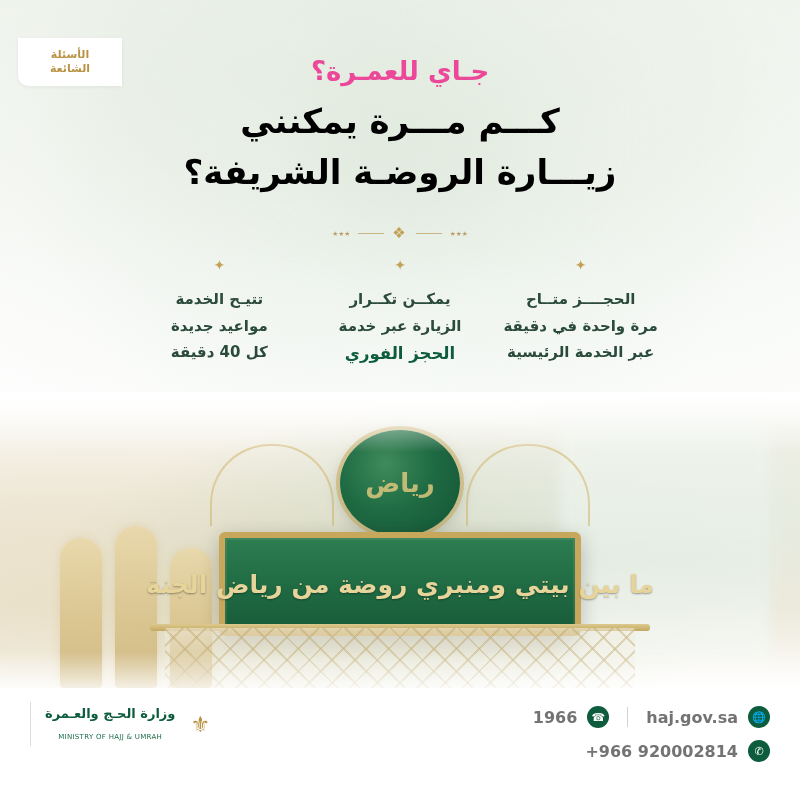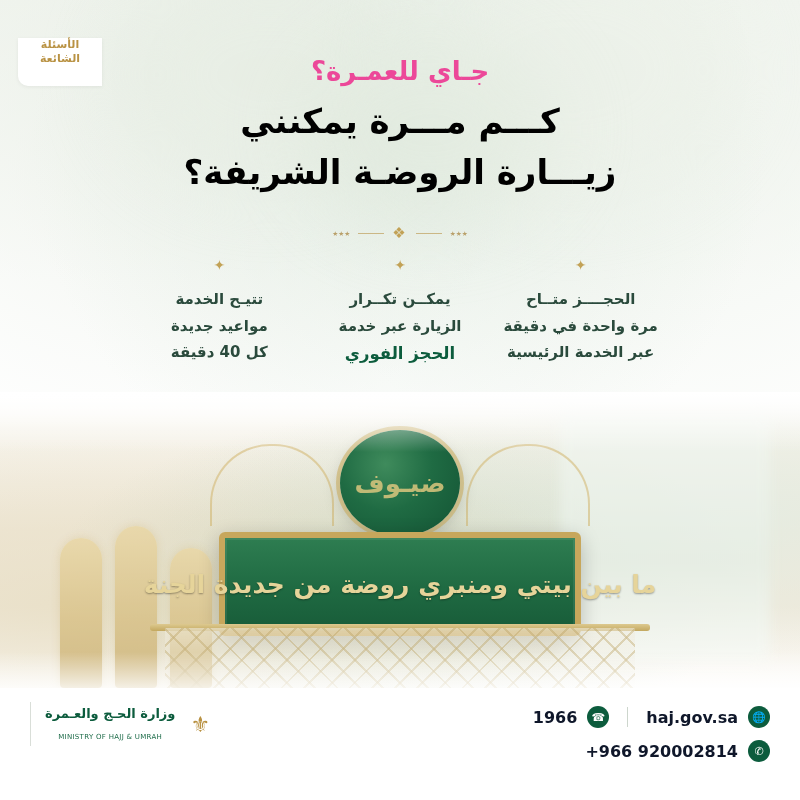--- a/index.html
+++ b/index.html
@@ -32,26 +32,26 @@
     opacity:.5;
   }
   .bs1{left:120px;top:-40px;width:300px;height:230px;background:#e8eee4;}
   .bs2{right:60px;top:-60px;width:340px;height:260px;background:#eef2ea;}
   .bs3{left:300px;top:30px;width:260px;height:200px;background:#dfe9dc;opacity:.45;}
 
   
   .faq-tab{
     position:absolute;
     left:18px;top:38px;
-    width:84px;height:48px;
+    width:104px;height:48px;
     background:#ffffff;
     border-radius:0 0 0 10px;
     box-shadow:0 1px 4px rgba(0,0,0,.06);
     display:flex;flex-direction:column;
-    align-items:center;
+    align-items:center;justify-content:center;
     line-height:1.28;
   }
   .faq-tab .line{
     color:#b99243;
     font-size:11px;
     font-weight:bold;
     letter-spacing:.2px;
   }
 
   
@@ -240,21 +240,21 @@
     direction:rtl;
   }
   .circle-icon{
     width:22px;height:22px;border-radius:50%;
     background:#0c5c3d;
     color:#fff;font-size:11px;
     display:flex;align-items:center;justify-content:center;
     flex:0 0 auto;
   }
   .contact-text{
-    color:#0f172a;
+    color:#737373;
     font-size:16px;
     font-weight:bold;
     direction:ltr;
     unicode-bidi:isolate;
   }
   .sep-pipe{
     width:1px;height:20px;background:#cdd6cd;margin:0 8px;
   }
 
   
@@ -355,24 +355,24 @@
     <div class="haze"></div>
     <div class="wall"></div>
     <div class="arches">
       <div class="arch a1"></div>
       <div class="arch a2"></div>
       <div class="arch a3"></div>
     </div>
     <div class="swirl left"></div>
     <div class="swirl right"></div>
     <div class="medallion">
-      <span class="calli">ضيـوف</span>
+      <span class="calli">رياض</span>
     </div>
     <div class="plaque">
-      <span class="plaque-text">ما بين بيتي ومنبري روضة من جديدة الجنة</span>
+      <span class="plaque-text">ما بين بيتي ومنبري روضة من رياض الجنة</span>
     </div>
     <div class="rail"></div>
     <div class="lattice"></div>
     <div class="top-fade"></div>
     <div class="bot-fade"></div>
   </div>
 
   <div class="footer">
 
     <div class="footer-left">

